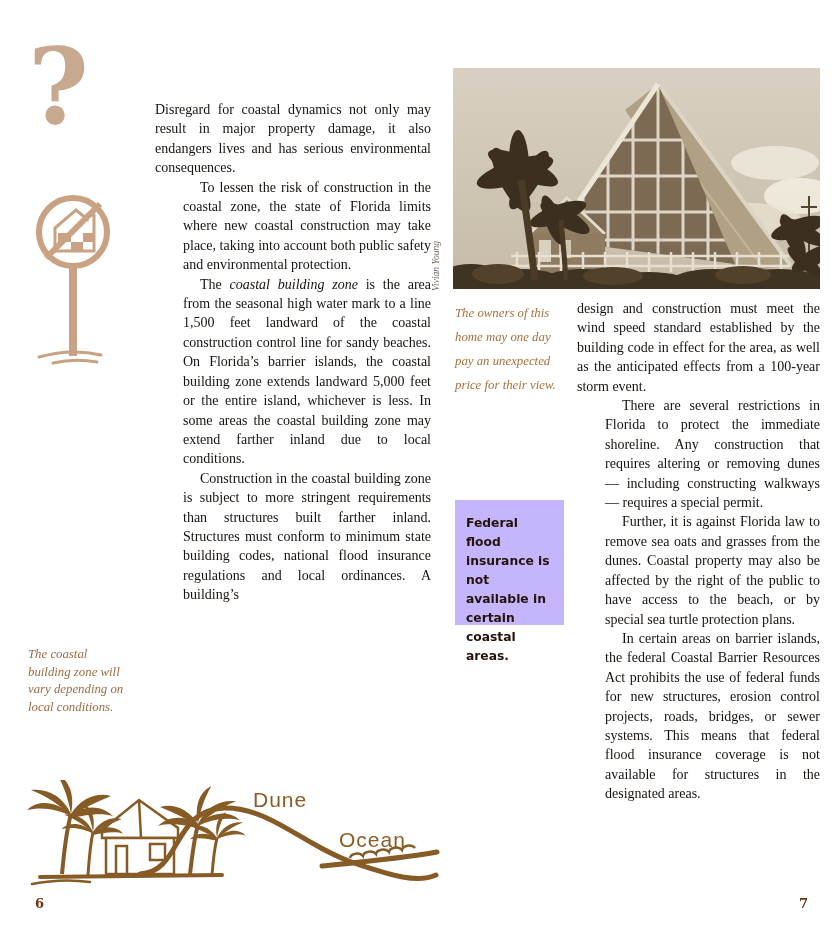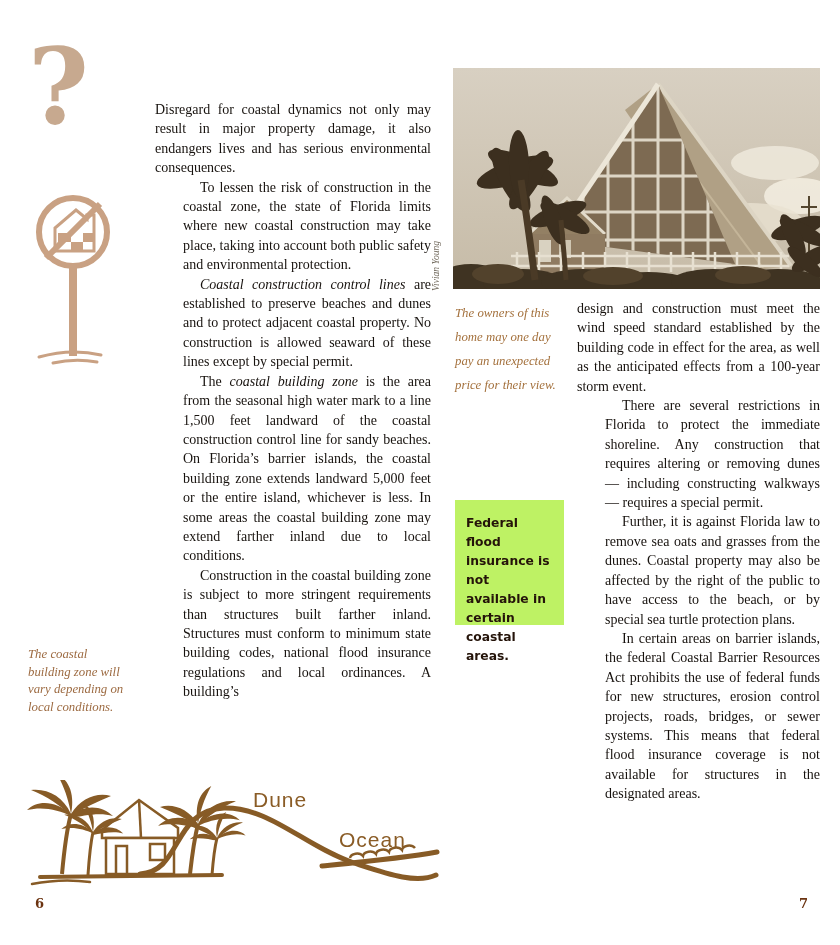--- a/index.html
+++ b/index.html
@@ -37,21 +37,21 @@
   .photo { position:absolute; left:453px; top:68px; width:367px; height:221px; }
   .photo svg { display:block; width:100%; height:100%; }
   .credit {
     position:absolute; left:431px; top:291px;
     transform:rotate(-90deg); transform-origin:left top;
     font-style:italic; font-size:9.5px; color:#6f675a; white-space:nowrap;
   }
   
   .callout {
     position:absolute; left:455px; top:500px; width:109px; height:125px;
-    background:#bef264; padding:14px 9px 0 11px;
+    background:#c4b5fd; padding:14px 9px 0 11px;
     font-family:"DejaVu Sans", sans-serif; font-weight:bold;
     font-size:12.3px; line-height:19px; color:#241309;
   }
   
   .sign { position:absolute; left:31px; top:188px; width:84px; height:178px; }
   
   .shore { position:absolute; left:22px; top:780px; width:420px; height:118px; }
   .shore svg { display:block; width:100%; height:100%; }
   .shore-label {
     position:absolute; font-family:"Liberation Sans", sans-serif;
@@ -92,21 +92,20 @@
         <path d="M22 175 q 22 -5 44 -1"></path>
       </g>
     </svg>
   </div>
 
   <div class="note note-left">The coastal building zone will vary depending on local conditions.</div>
 
   <div class="col col-left">
       <p class="para"><span>Disregard for coastal dynamics not only may result in major property damage, it also endangers lives and has serious environmental consequences.</span></p>
       <p class="para indent"><span>To lessen the risk of construction in the coastal zone, the state of Florida limits where new coastal construction may take place, taking into account both public safety and environmental protection.</span></p>
-      <p class="para indent"><i>Coastal construction control lines</i><span> are established to preserve beaches and dunes and to protect adjacent coastal property. No construction is allowed seaward of these lines except by special permit.</span></p>
       <p class="para indent"><span>The </span><i>coastal building zone</i><span> is the area from the seasonal high water mark to a line 1,500 feet landward of the coastal construction control line for sandy beaches. On Florida’s barrier islands, the coastal building zone extends landward 5,000 feet or the entire island, whichever is less. In some areas the coastal building zone may extend farther inland due to local conditions.</span></p>
       <p class="para indent"><span>Construction in the coastal building zone is subject to more stringent requirements than structures built farther inland. Structures must conform to minimum state building codes, national flood insurance regulations and local ordinances. A building’s</span></p>
     </div>
 
   <div class="photo">
     <svg viewBox="0 0 367 221" preserveAspectRatio="none">
       <defs>
         <linearGradient id="sky" x1="0" y1="0" x2="0" y2="1">
           <stop offset="0" stop-color="#d8d0c2"></stop>
           <stop offset="1" stop-color="#c6bba7"></stop>

